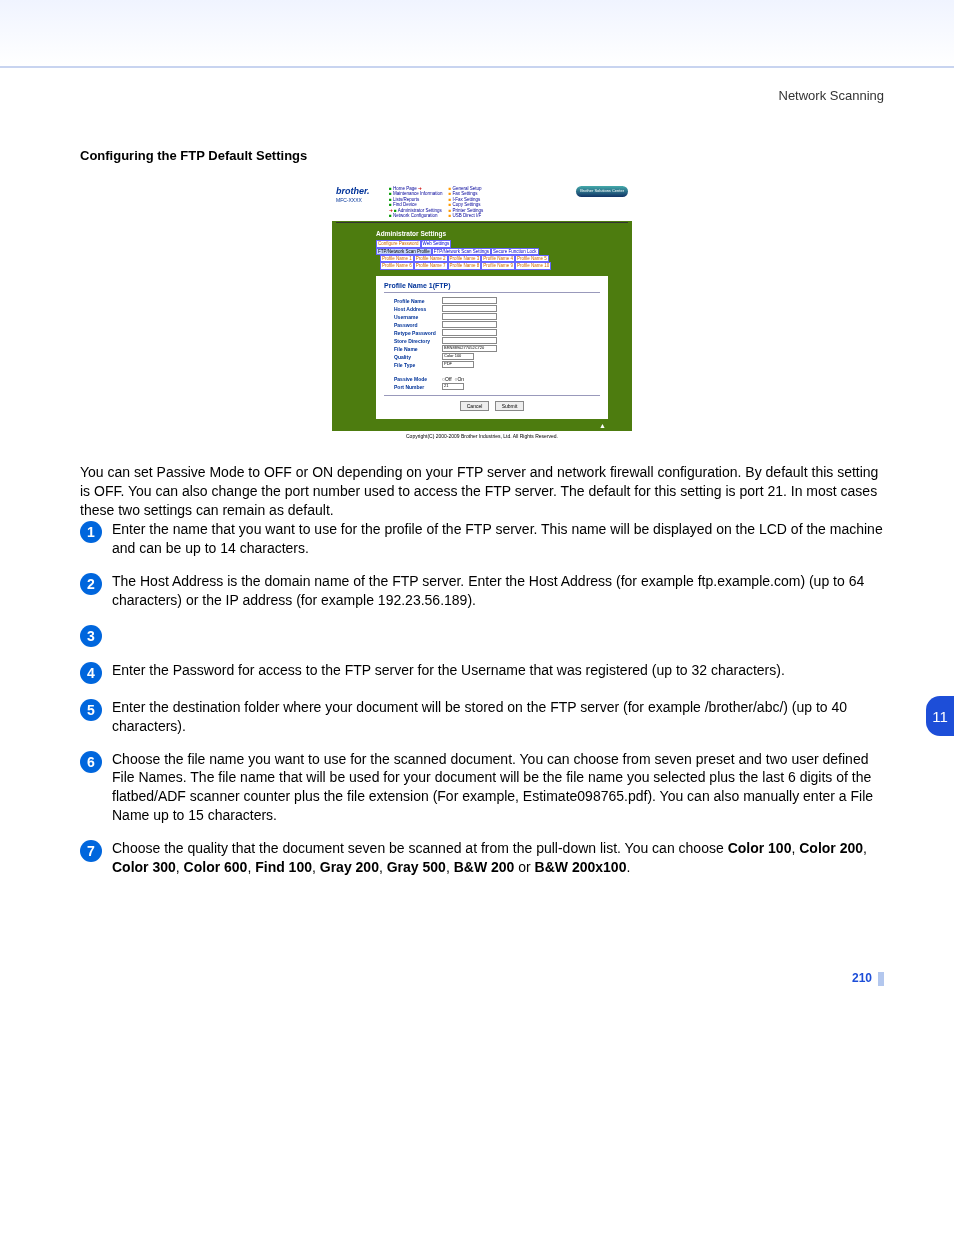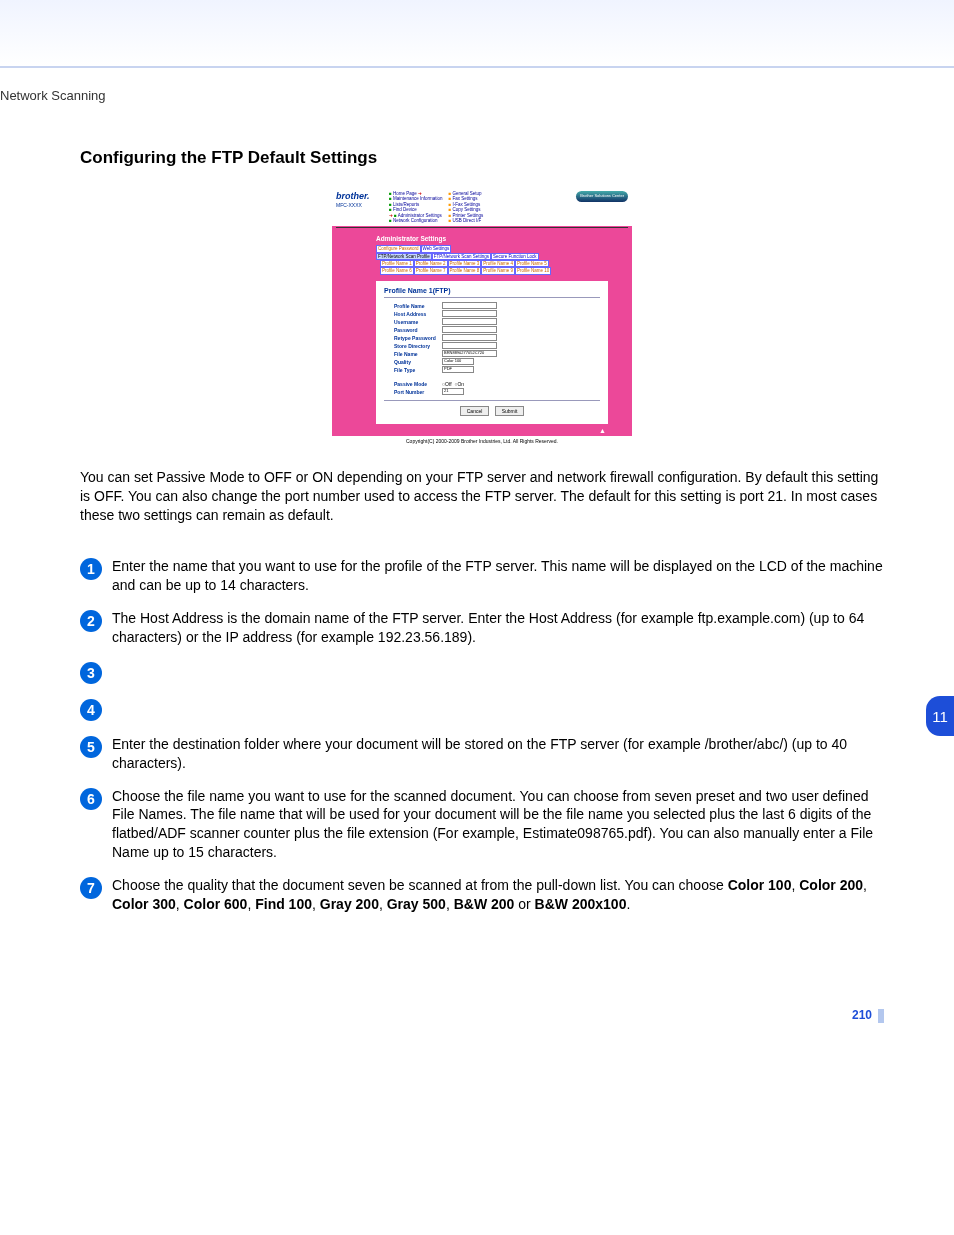--- a/index.html
+++ b/index.html
@@ -9,42 +9,42 @@
     width: 954px;
     margin: 0 auto;
     position: relative;
   }
   .top-band {
     height: 68px;
     border-bottom: 2px solid #c8d4f0;
     background: linear-gradient(#f0f4ff, #fff);
   }
   .header-label {
-    text-align: left;
+    text-align: right;
     font-size: 13px;
     color: #333;
     padding: 20px 70px 0 0;
   }
   .content {
     padding: 45px 70px 40px 80px;
   }
   .section-title {
-    font-size: 17px;
+    font-size: 13px;
     font-weight: bold;
     color: #000;
     margin-bottom: 20px;
   }
   .screenshot-wrap {
     text-align: center;
     margin: 0 0 22px 0;
   }
   .screenshot {
     width: 300px;
     margin: 0 auto;
-    background: #ec4899;
+    background: #4d7c0f;
     font-size: 5px;
     line-height: 1.2;
     color: #000;
     text-align: left;
     position: relative;
   }
   .ss-topbar {
     background: #fff;
     padding: 3px 4px;
     display: flex;
@@ -96,21 +96,21 @@
   .ss-input.port { width:22px; }
   .ss-radio { font-size:5px; color:#000; }
   .ss-buttons { text-align:center; border-top:1px solid #99b; padding-top:5px; margin-top:5px;}
   .ss-btn { display:inline-block; border:1px solid #888; background:#eee; font-size:5px; padding:1px 6px; margin:0 2px; }
   .ss-up { text-align:right; color:#fff; font-size:7px; padding:3px 26px 1px 0; }
   .ss-copy { background:#fff; font-size:5px; text-align:center; padding:2px; }
   .intro-para {
     font-size: 14px;
     color:#000;
     line-height: 1.35;
-    margin-bottom: 32px;
+    margin-bottom: 0;
   }
   .step-list { list-style:none; }
   .step {
     display:flex;
     align-items:flex-start;
     margin-bottom: 14px;
   }
   .step-num {
     flex: 0 0 22px;
     width:22px; height:22px;
@@ -278,20 +278,21 @@
     </li>
     <li class="step">
       <span class="step-num">2</span>
       <span class="step-text">The Host Address is the domain name of the FTP server. Enter the Host Address (for example ftp.example.com) (up to 64 characters) or the IP address (for example 192.23.56.189).</span>
     </li>
     <li class="step">
       <span class="step-num">3</span>
     </li>
     <li class="step">
       <span class="step-num">4</span>
+      <span class="step-text">Enter the Password for access to the FTP server for the Username that was registered (up to 32 characters).</span>
     </li>
     <li class="step">
       <span class="step-num">5</span>
       <span class="step-text">Enter the destination folder where your document will be stored on the FTP server (for example /brother/abc/) (up to 40 characters).</span>
     </li>
     <li class="step">
       <span class="step-num">6</span>
       <span class="step-text">Choose the file name you want to use for the scanned document. You can choose from seven preset and two user defined File Names. The file name that will be used for your document will be the file name you selected plus the last 6 digits of the flatbed/ADF scanner counter plus the file extension (For example, Estimate098765.pdf). You can also manually enter a File Name up to 15 characters.</span>
     </li>
     <li class="step">

